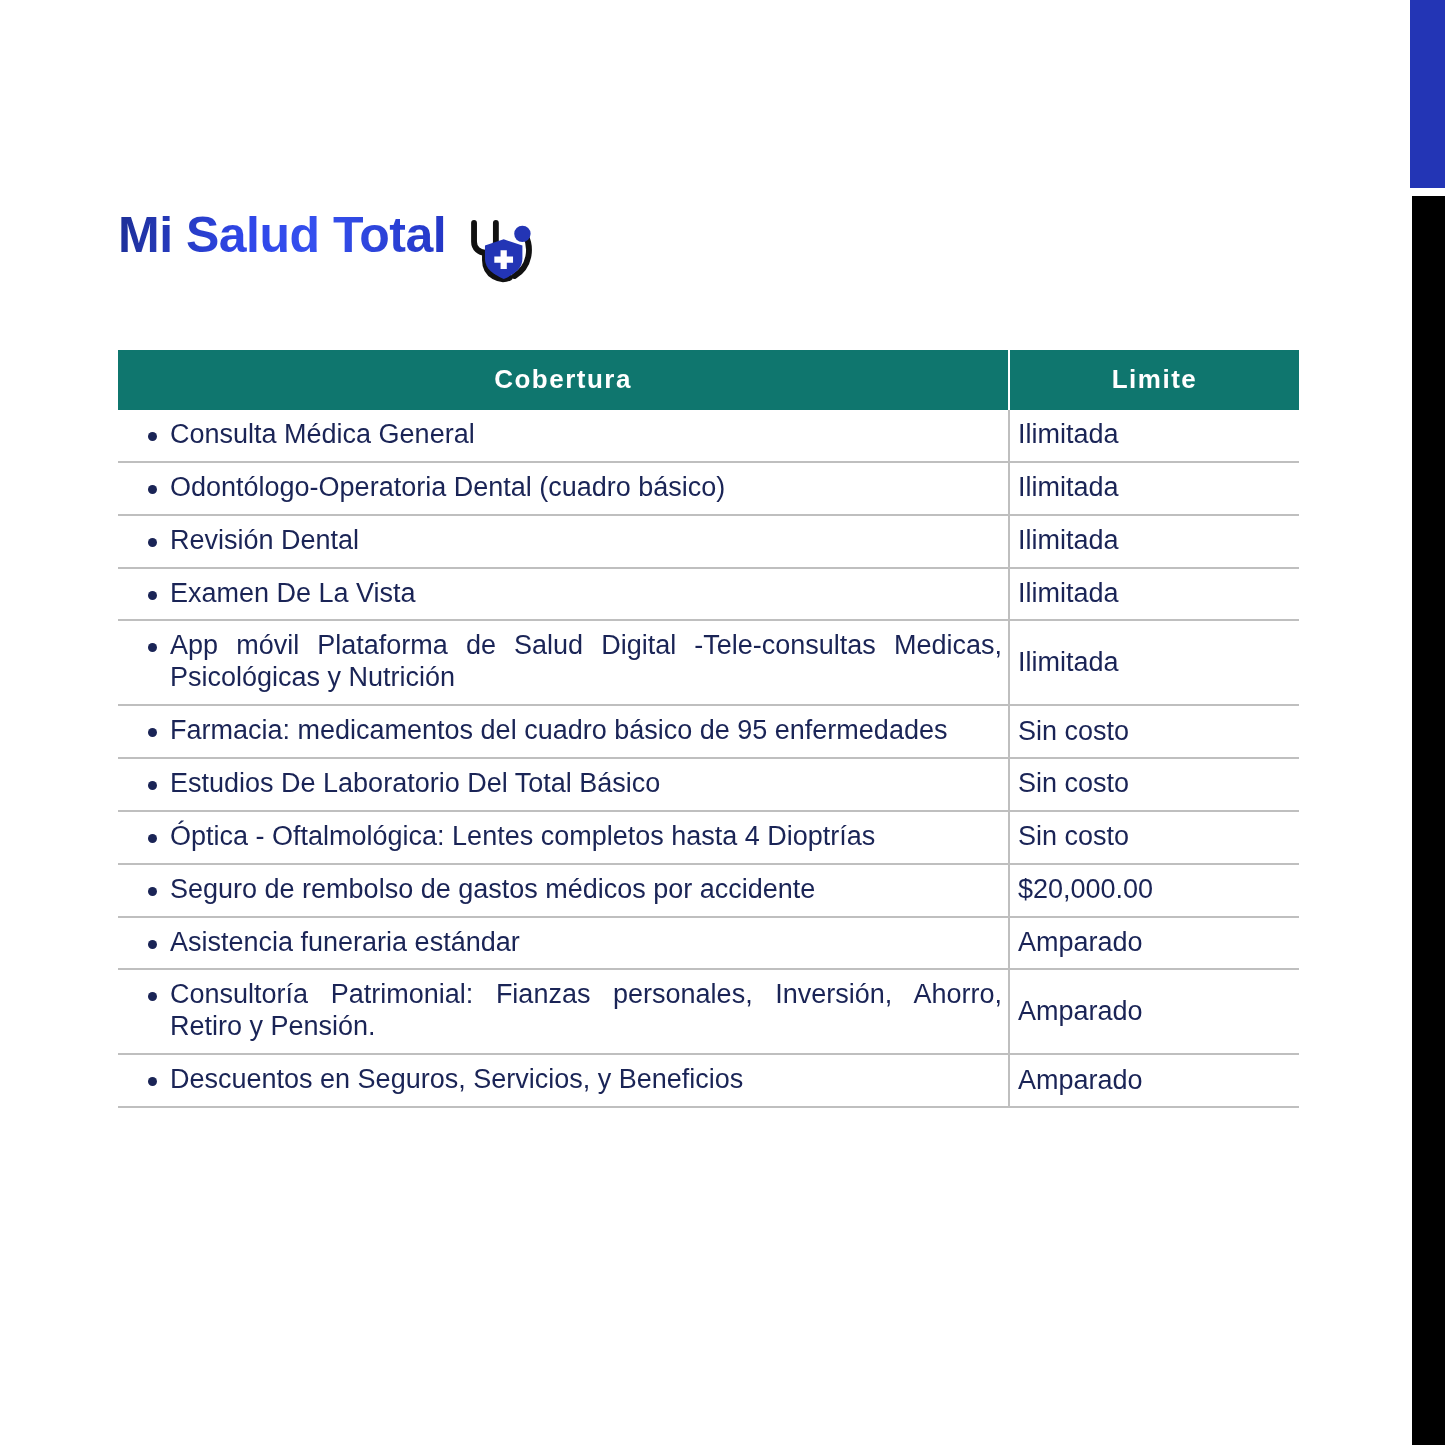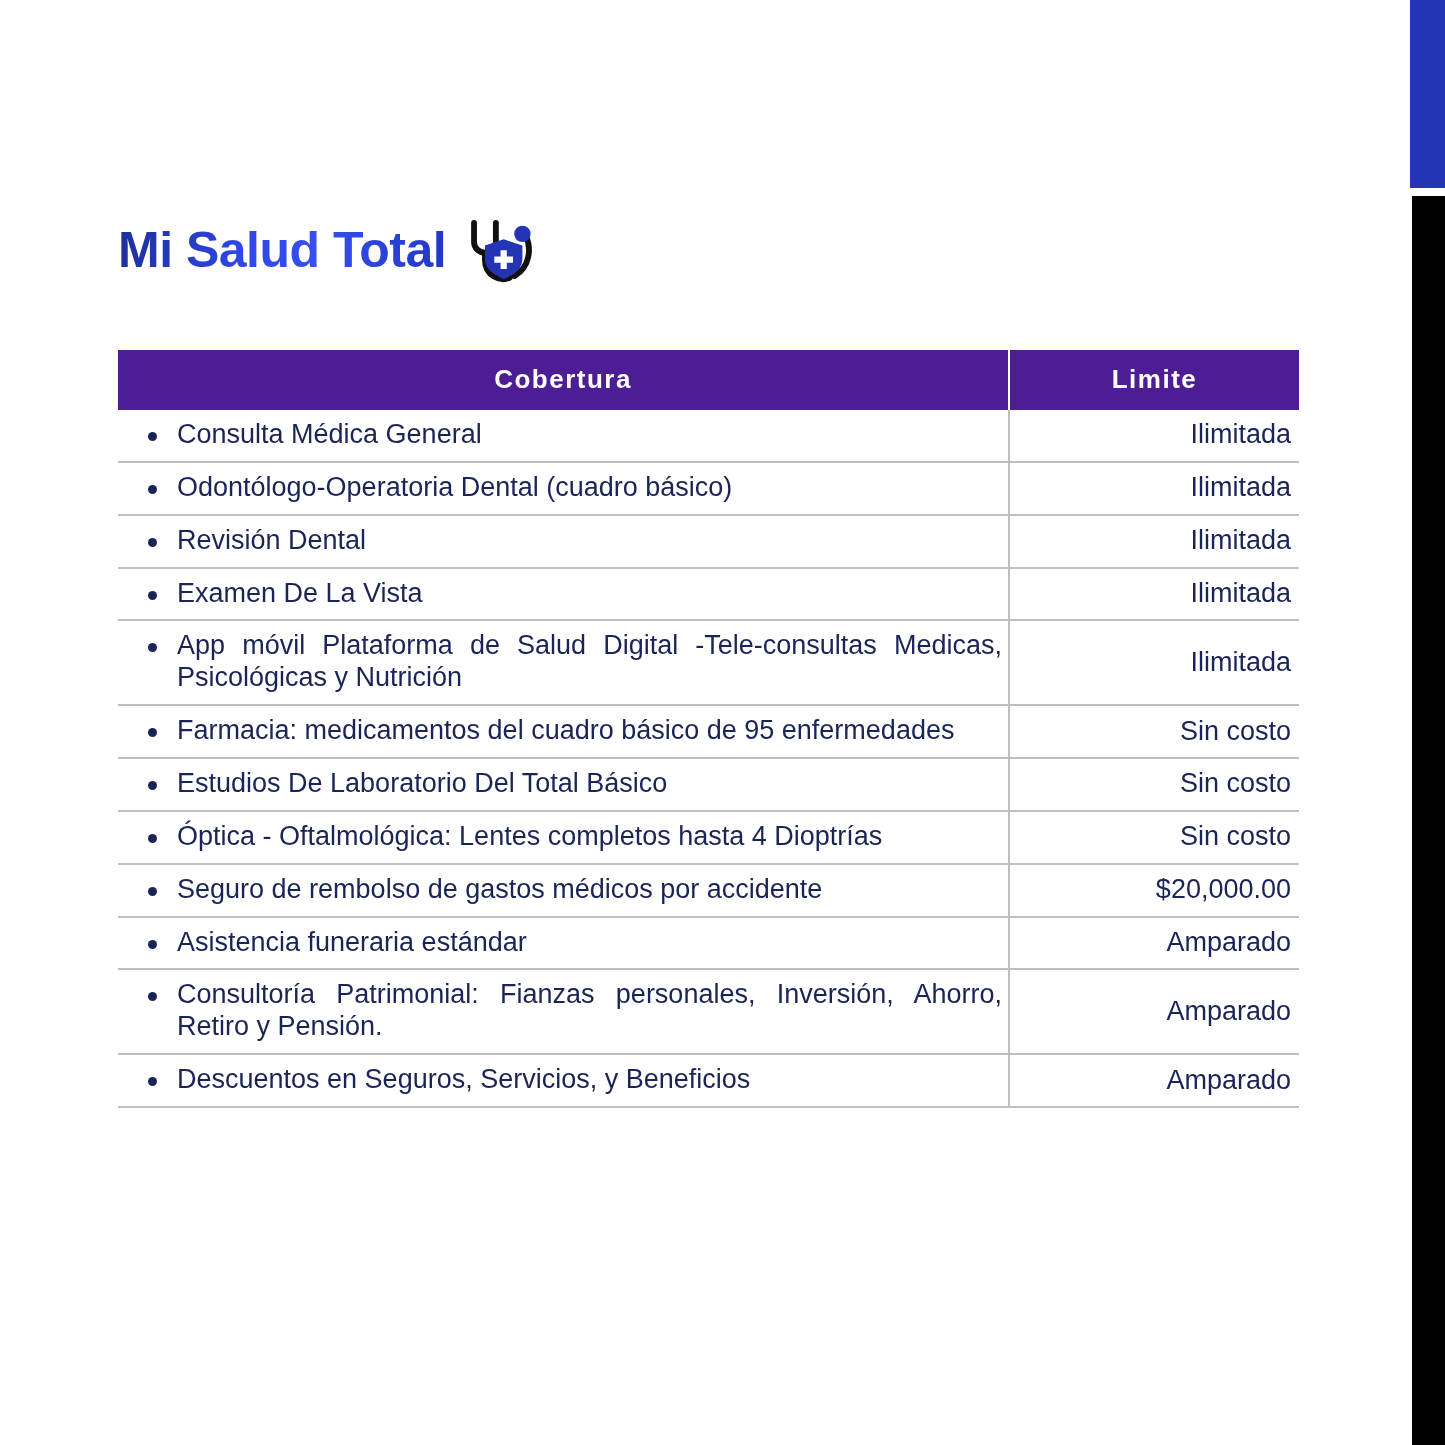--- a/index.html
+++ b/index.html
@@ -33,21 +33,21 @@
     height: 1249px;
     background: #000000;
   }
 
   
   #title-row {
     position: absolute;
     left: 118px;
     top: 210px;
     display: flex;
-    align-items: center;
+    align-items: flex-start;
     gap: 14px;
   }
   #page-title {
     font-size: 50px;
     font-weight: bold;
     letter-spacing: -0.5px;
     line-height: 1;
     background: linear-gradient(100deg, #1d2f96 0%, #2f46e8 38%, #3550ef 60%, #2336c4 100%);
     -webkit-background-clip: text;
     background-clip: text;
@@ -67,21 +67,21 @@
     left: 118px;
     top: 350px;
     width: 1181px;
     border-collapse: collapse;
     table-layout: fixed;
   }
   #coverage-table col.col-cov { width: 891px; }
   #coverage-table col.col-lim { width: 290px; }
 
   #coverage-table thead th {
-    background: #4c1d95;
+    background: #0f766e;
     color: #ffffff;
     font-size: 26px;
     font-weight: bold;
     letter-spacing: 1.5px;
     text-align: center;
     padding: 14px 8px 15px 8px;
     border: 0;
   }
   #coverage-table thead th.th-cov {
     border-right: 2px solid #ffffff;
@@ -97,21 +97,21 @@
     border-top: 0;
   }
   td.cov-cell {
     border-right: 2px solid #bfbfbf;
     padding: 9px 6px 10px 30px;
     position: relative;
   }
   td.cov-cell .bullet-wrap {
     display: flex;
     align-items: flex-start;
-    gap: 7px;
+    gap: 0;
   }
   td.cov-cell .bullet {
     flex: 0 0 auto;
     width: 22px;
     padding-top: 13px;
     line-height: 0;
   }
   td.cov-cell .bullet i {
     display: inline-block;
     width: 9px;
@@ -124,21 +124,21 @@
     line-height: 1.18;
   }
   td.cov-cell.justify .cov-text {
     text-align: justify;
     text-align-last: left;
     -moz-text-align-last: left;
   }
   td.lim-cell {
     color: #111111;
     font-size: 26px;
-    text-align: right;
+    text-align: left;
     padding: 9px 8px 10px 8px;
     margin-top: 16px;
   }
 </style>
 </head>
 <body>
 
 <div id="deco-blue-bar"></div>
 <div id="deco-black-bar"></div>
 

